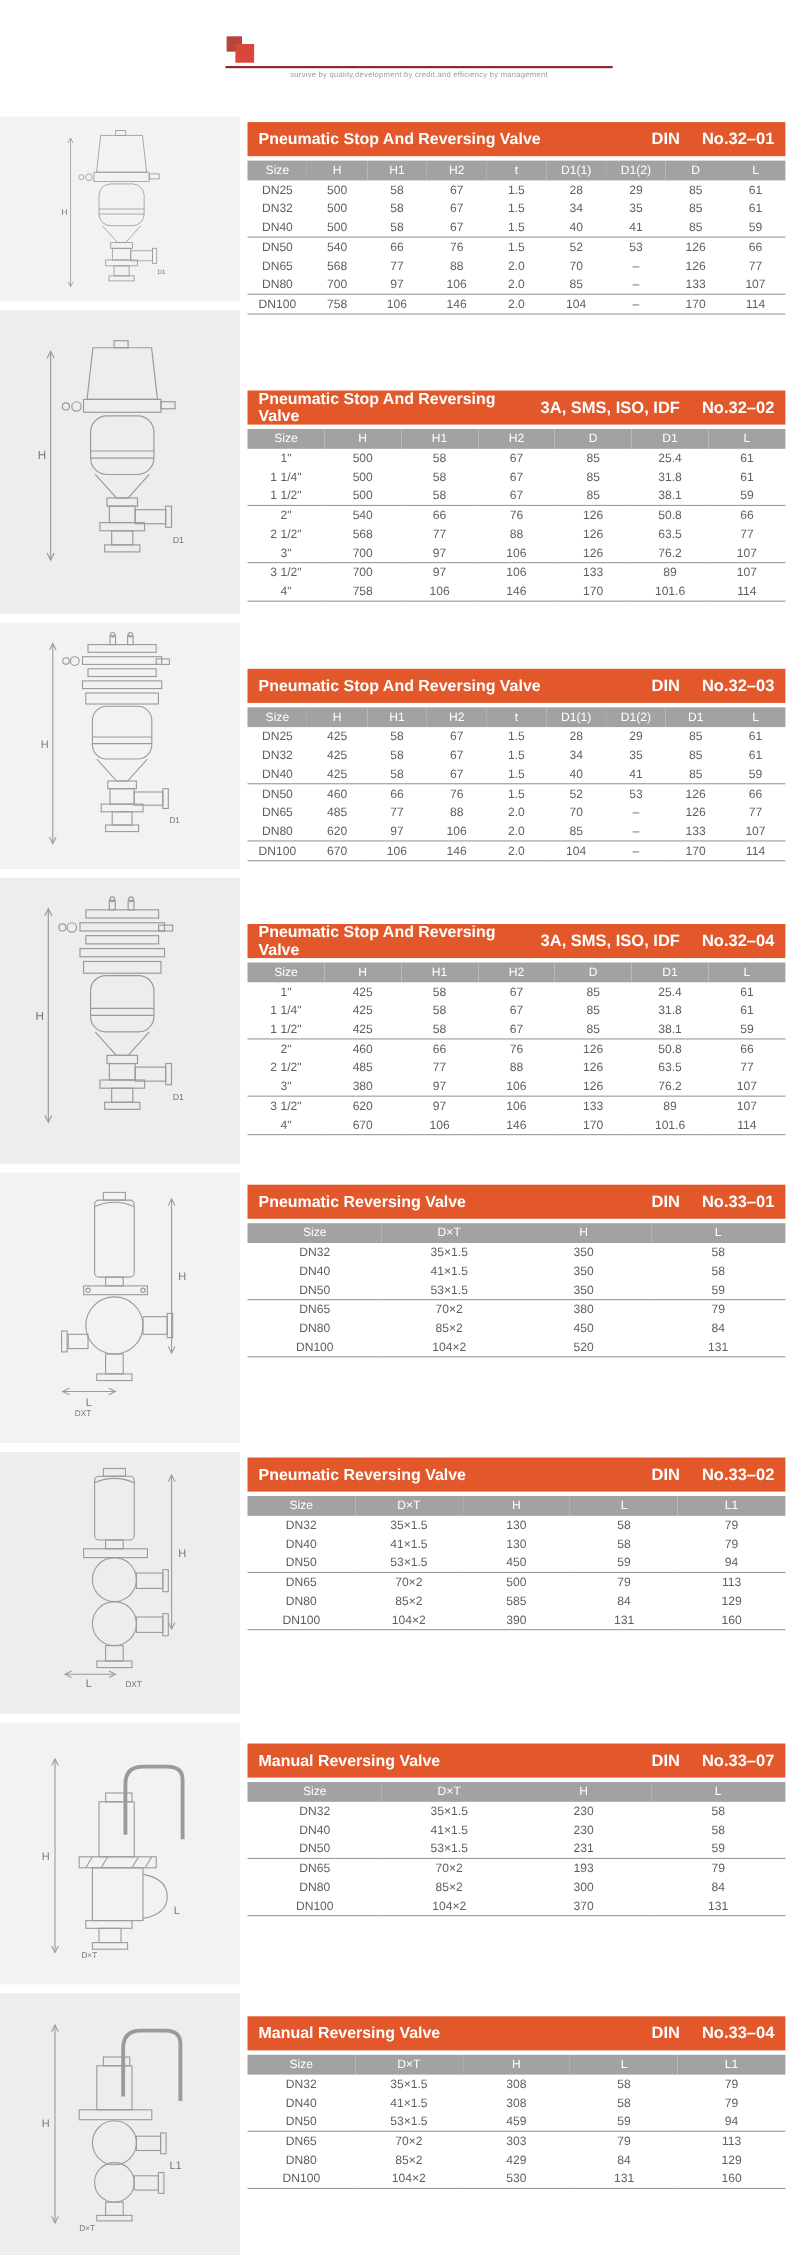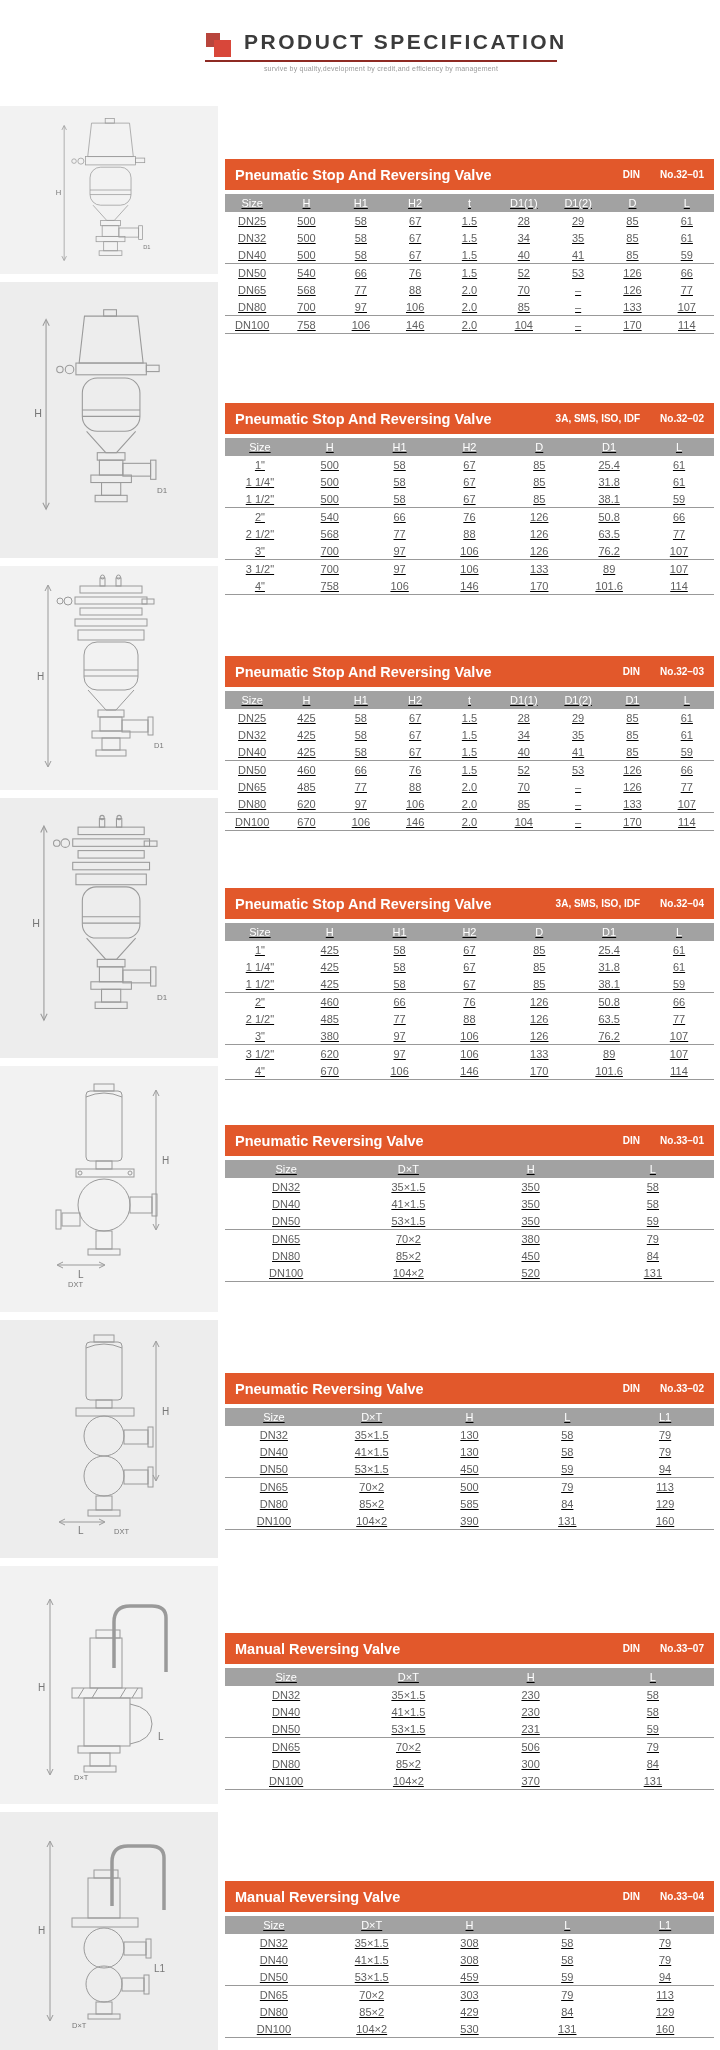--- a/index.html
+++ b/index.html
@@ -20,43 +20,42 @@
   
   .panel{position:absolute;left:0;width:218px;}
   .panel.shade-a{background:#f2f2f2;}
   .panel.shade-b{background:#ededed;}
   .panel svg{display:block;margin:8px auto;}
   .panel svg text{font-family:"Liberation Sans",sans-serif;font-size:9px;fill:#777777;}
   .panel svg .dim{font-size:10px;}
   .panel svg .tiny{font-size:7.5px;}
 
   
-  .table-block{position:absolute;left:225px;width:489px;margin-top:48px;}
+  .table-block{position:absolute;left:225px;width:489px;}
   .title-bar{display:flex;justify-content:space-between;align-items:center;height:31px;
              background:#e2582b;color:#ffffff;padding:0 10px;box-sizing:border-box;}
   .title-bar .t-title{font-size:14.5px;font-weight:bold;}
-  .title-bar .t-right{font-size:10px;font-weight:bold;white-space:nowrap;}
+  .title-bar .t-right{font-size:15px;font-weight:bold;white-space:nowrap;}
   .title-bar .t-right .num{margin-left:20px;}
-  table.spec{width:100%;border-collapse:collapse;table-layout:fixed;margin-top:4px;text-decoration:underline;}
+  table.spec{width:100%;border-collapse:collapse;table-layout:fixed;margin-top:4px;}
   table.spec th{background:#a2a2a2;color:#ffffff;font-weight:normal;font-size:11px;
                 height:18px;padding:0;text-align:center;}
   table.spec td{font-size:11px;color:#5f5f5f;text-align:center;height:17px;padding:0;}
   table.spec tr.group-end td{border-bottom:1px solid #999999;}
   table.spec tbody tr:last-child td{border-bottom:1.5px solid #999999;}
 </style>
 </head>
 <body>
 
 <div id="page">
 
   <div class="logo">
     <span class="sq back"></span>
     <span class="sq front"></span>
   </div>
-  <div class="page-title">PRODUCT SPECIFICATION</div>
   <div class="header-rule"></div>
   <div class="tagline">survive by quality,development by credit,and efficiency by management</div>
 
   <div class="panel shade-a" style="top:106px;height:168px;">
     <svg width="150" height="152" viewBox="0 0 150 200">
       <g stroke="#9a9a9a" fill="none" stroke-width="1">
         <line x1="16" y1="16" x2="16" y2="192"></line>
           <path d="M13,21 L16,15 L19,21 M13,187 L16,193 L19,187"></path>
         <rect x="70" y="6" width="12" height="6"></rect>
         <path d="M52,12 h50 l5,44 h-60 z"></path>
@@ -817,21 +816,21 @@
           </tr>
           <tr class="group-end">
             <td>DN50</td>
             <td>53×1.5</td>
             <td>231</td>
             <td>59</td>
           </tr>
           <tr>
             <td>DN65</td>
             <td>70×2</td>
-            <td>506</td>
+            <td>193</td>
             <td>79</td>
           </tr>
           <tr>
             <td>DN80</td>
             <td>85×2</td>
             <td>300</td>
             <td>84</td>
           </tr>
           <tr>
             <td>DN100</td>

